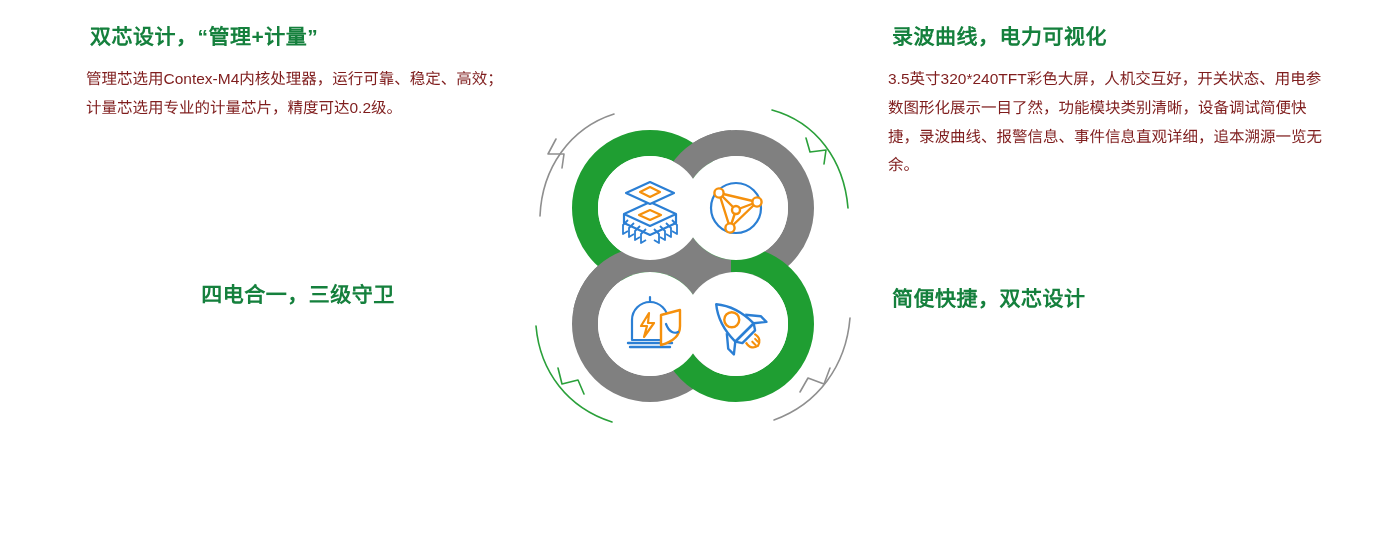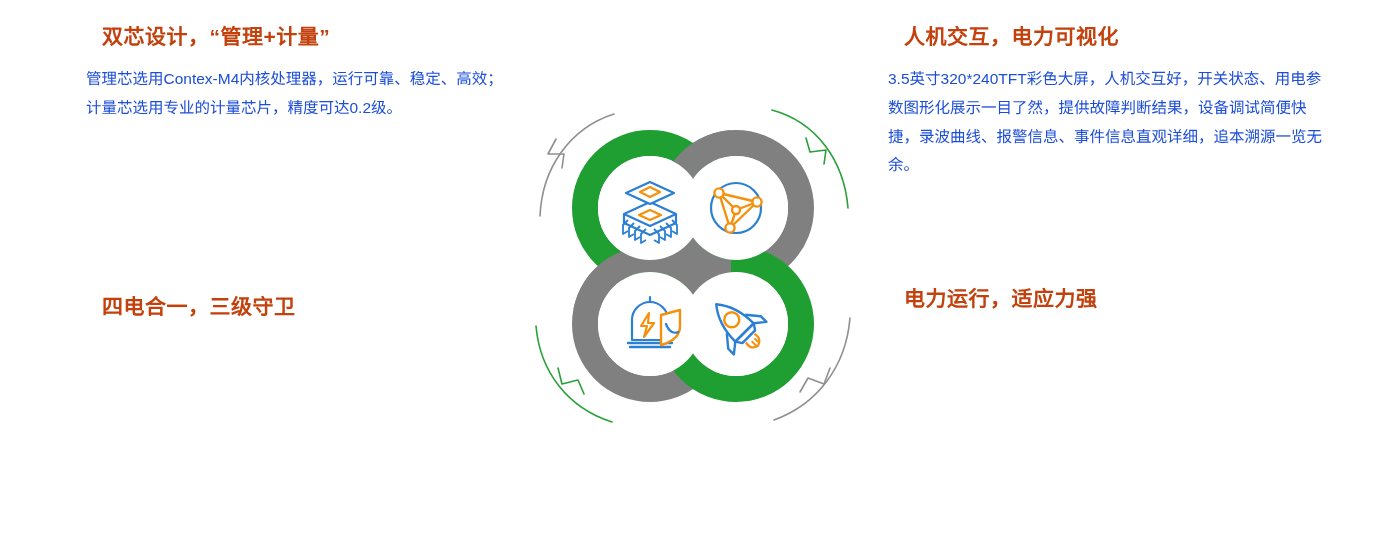--- a/index.html
+++ b/index.html
@@ -23,36 +23,36 @@
   }
 
   
   .feature {
     position: absolute;
     box-sizing: border-box;
   }
   .feature .f-title {
     font-size: 21px;
     font-weight: bold;
-    color: #c2410c;
+    color: #15803d;
     letter-spacing: 0.5px;
-    margin: 0 0 16px 16px;
+    margin: 0 0 16px 4px;
     line-height: 1.2;
     white-space: nowrap;
   }
   .feature .f-body {
     font-size: 15.5px;
-    color: #1d4ed8;
+    color: #7f1d1d;
     line-height: 1.85;
     margin: 0;
     font-weight: normal;
   }
 
   #feat-tl { left: 86px;  top: 24px;  width: 420px; }
-  #feat-bl { left: 86px;  top: 294px; width: 420px; }
+  #feat-bl { left: 86px;  top: 282px; width: 420px; text-align: center; }
   #feat-tr { left: 888px; top: 24px;  width: 440px; }
   #feat-br { left: 888px; top: 286px; width: 450px; }
 
   
   #graphic {
     position: absolute;
     left: 518px;
     top: 96px;
     width: 350px;
     height: 340px;
@@ -67,26 +67,26 @@
   <div class="feature" id="feat-tl">
     <h2 class="f-title">双芯设计，“管理+计量”</h2>
     <p class="f-body">管理芯选用Contex-M4内核处理器，运行可靠、稳定、高效；<br>计量芯选用专业的计量芯片，精度可达0.2级。</p>
   </div>
 
   <div class="feature" id="feat-bl">
     <h2 class="f-title">四电合一，三级守卫</h2>
   </div>
 
   <div class="feature" id="feat-tr">
-    <h2 class="f-title">人机交互，电力可视化</h2>
-    <p class="f-body">3.5英寸320*240TFT彩色大屏，人机交互好，开关状态、用电参数图形化展示一目了然，提供故障判断结果，设备调试简便快捷，录波曲线、报警信息、事件信息直观详细，追本溯源一览无余。</p>
+    <h2 class="f-title">录波曲线，电力可视化</h2>
+    <p class="f-body">3.5英寸320*240TFT彩色大屏，人机交互好，开关状态、用电参数图形化展示一目了然，功能模块类别清晰，设备调试简便快捷，录波曲线、报警信息、事件信息直观详细，追本溯源一览无余。</p>
   </div>
 
   <div class="feature" id="feat-br">
-    <h2 class="f-title">电力运行，适应力强</h2>
+    <h2 class="f-title">简便快捷，双芯设计</h2>
   </div>
 
   <div id="graphic">
     <svg width="350" height="340" viewBox="0 0 350 340" xmlns="http://www.w3.org/2000/svg">
 
       <defs>
 
         <clipPath id="clip-tr-left">
           <rect x="0" y="0" width="213" height="340"></rect>
         </clipPath>

